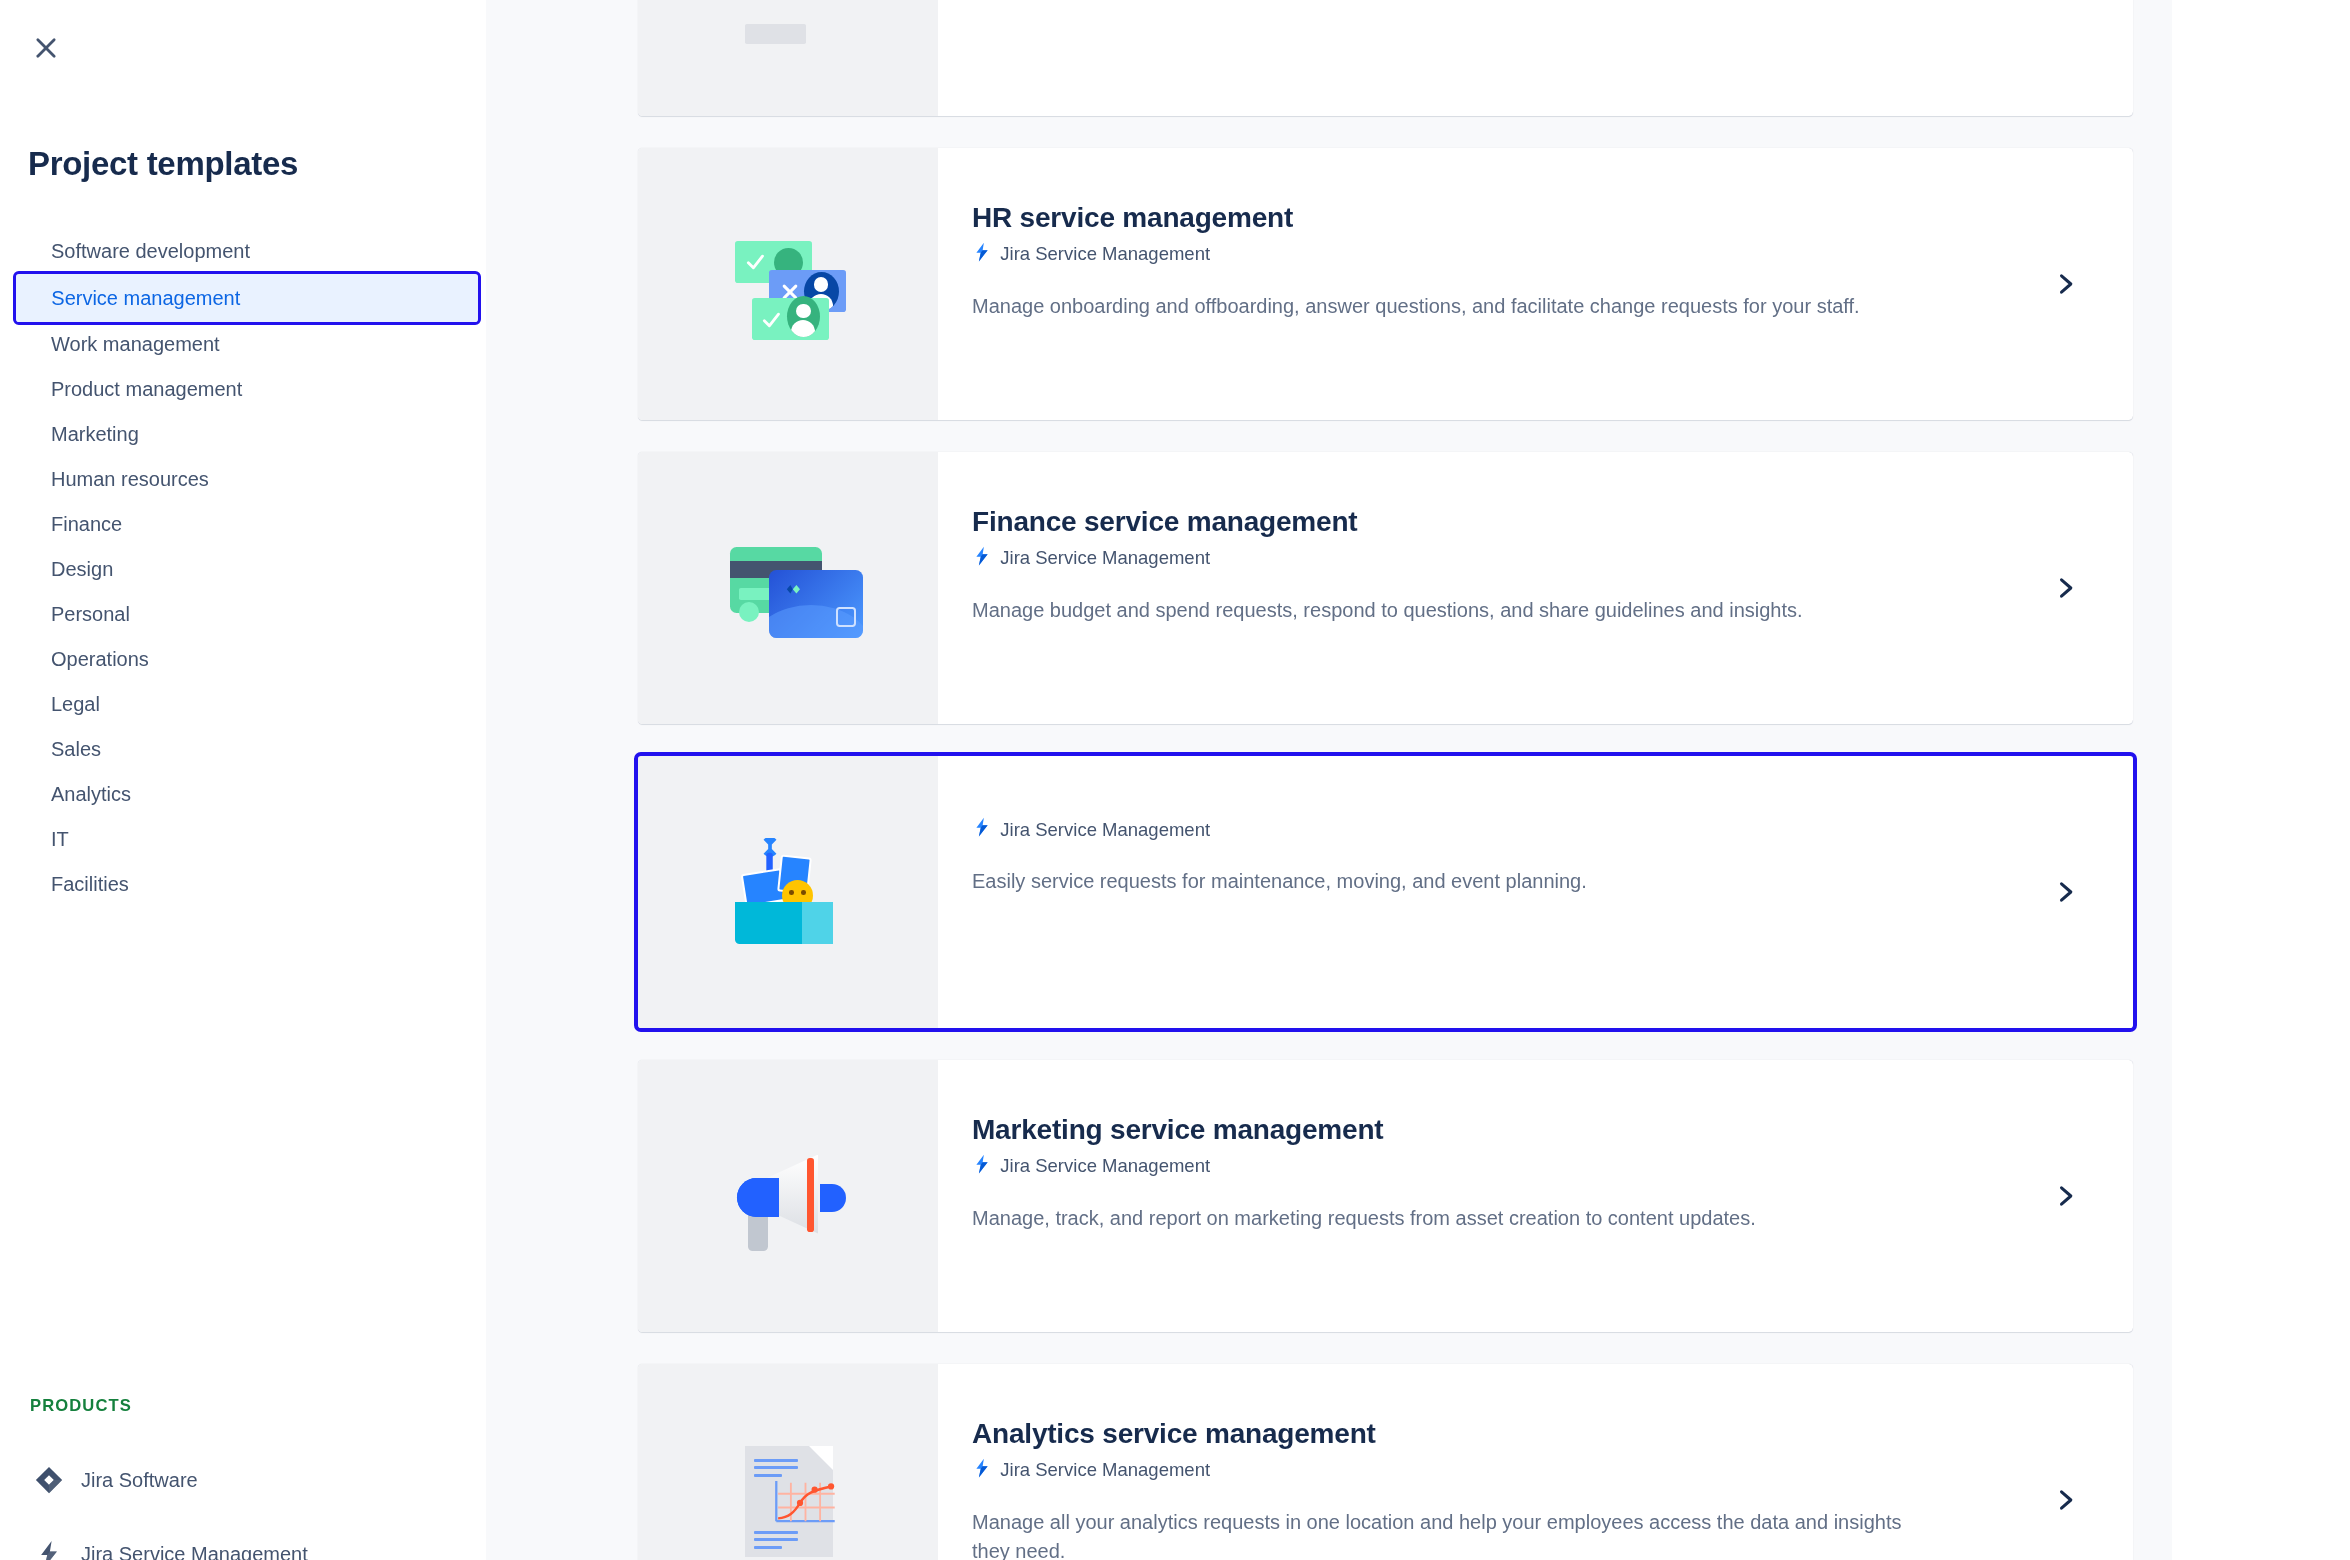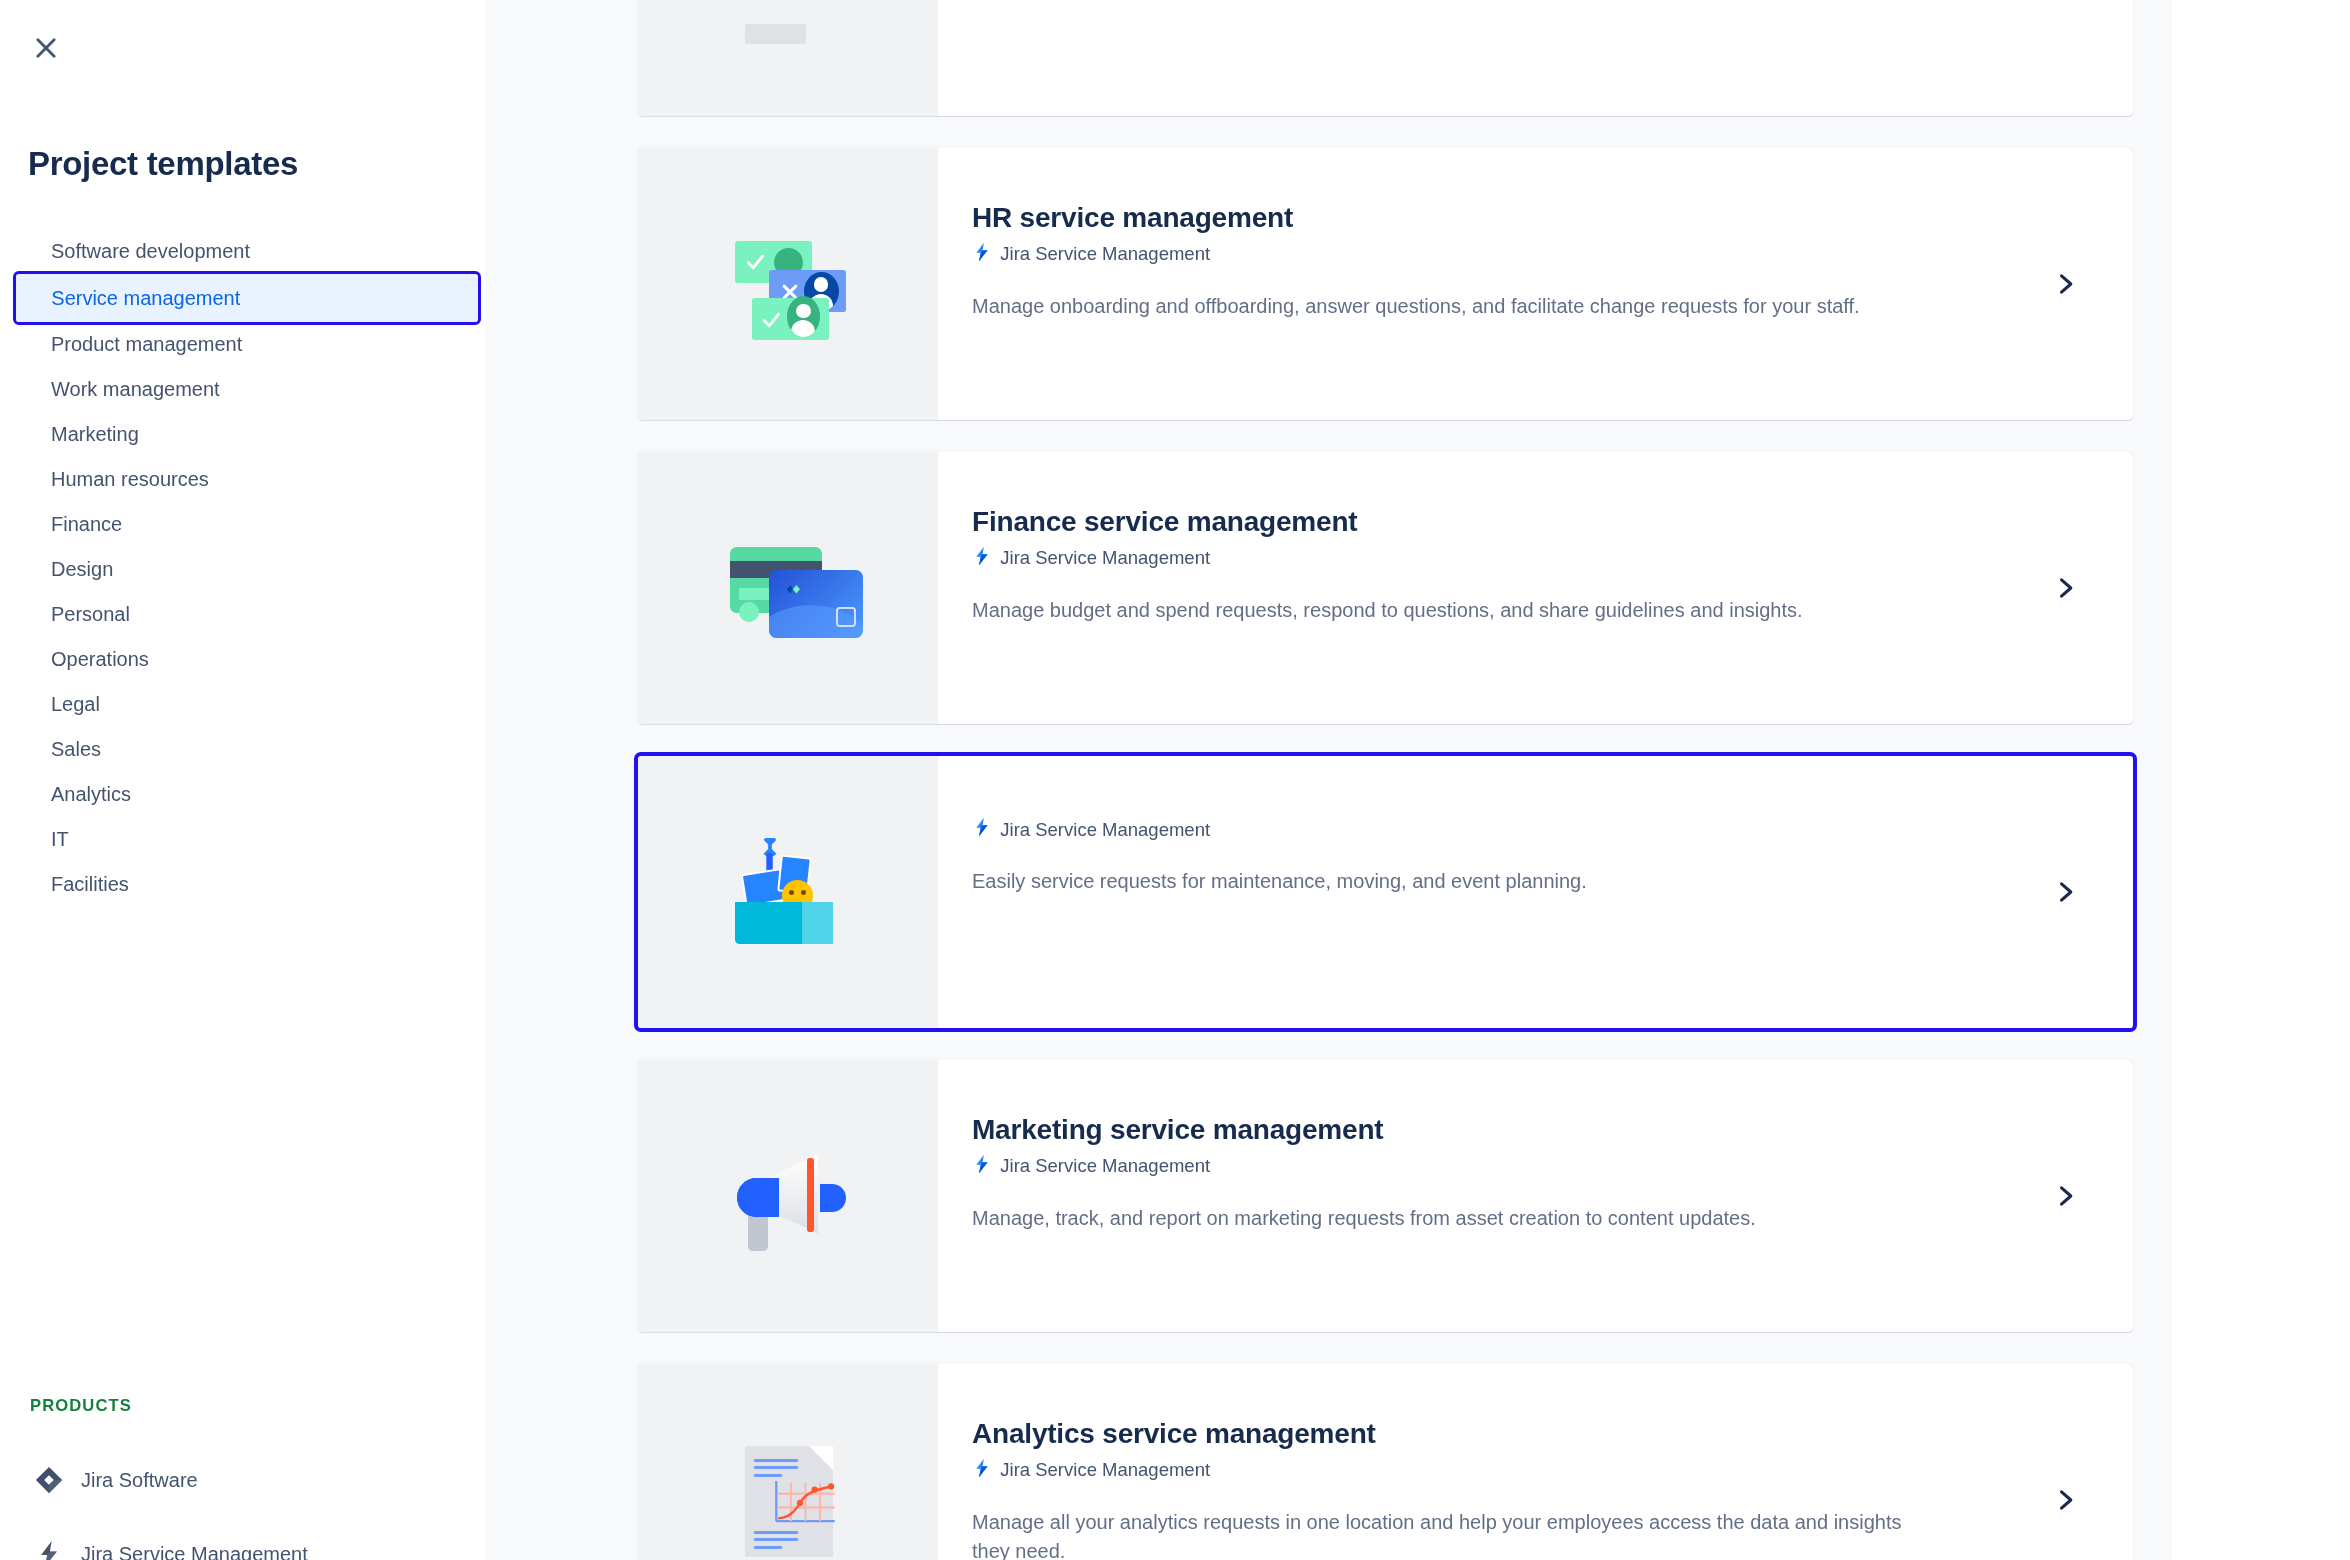--- a/index.html
+++ b/index.html
@@ -243,24 +243,24 @@
     <h1 class="sidebar-title">Project templates</h1>
 
     <ul class="nav-list">
       <li class="nav-item">
           <span>Software development</span>
         </li>
       <li class="nav-item selected">
           <span>Service management</span>
         </li>
       <li class="nav-item">
+          <span>Work management</span>
+        </li>
+      <li class="nav-item">
           <span>Product management</span>
-        </li>
-      <li class="nav-item">
-          <span>Work management</span>
         </li>
       <li class="nav-item">
           <span>Marketing</span>
         </li>
       <li class="nav-item">
           <span>Human resources</span>
         </li>
       <li class="nav-item">
           <span>Finance</span>
         </li>

